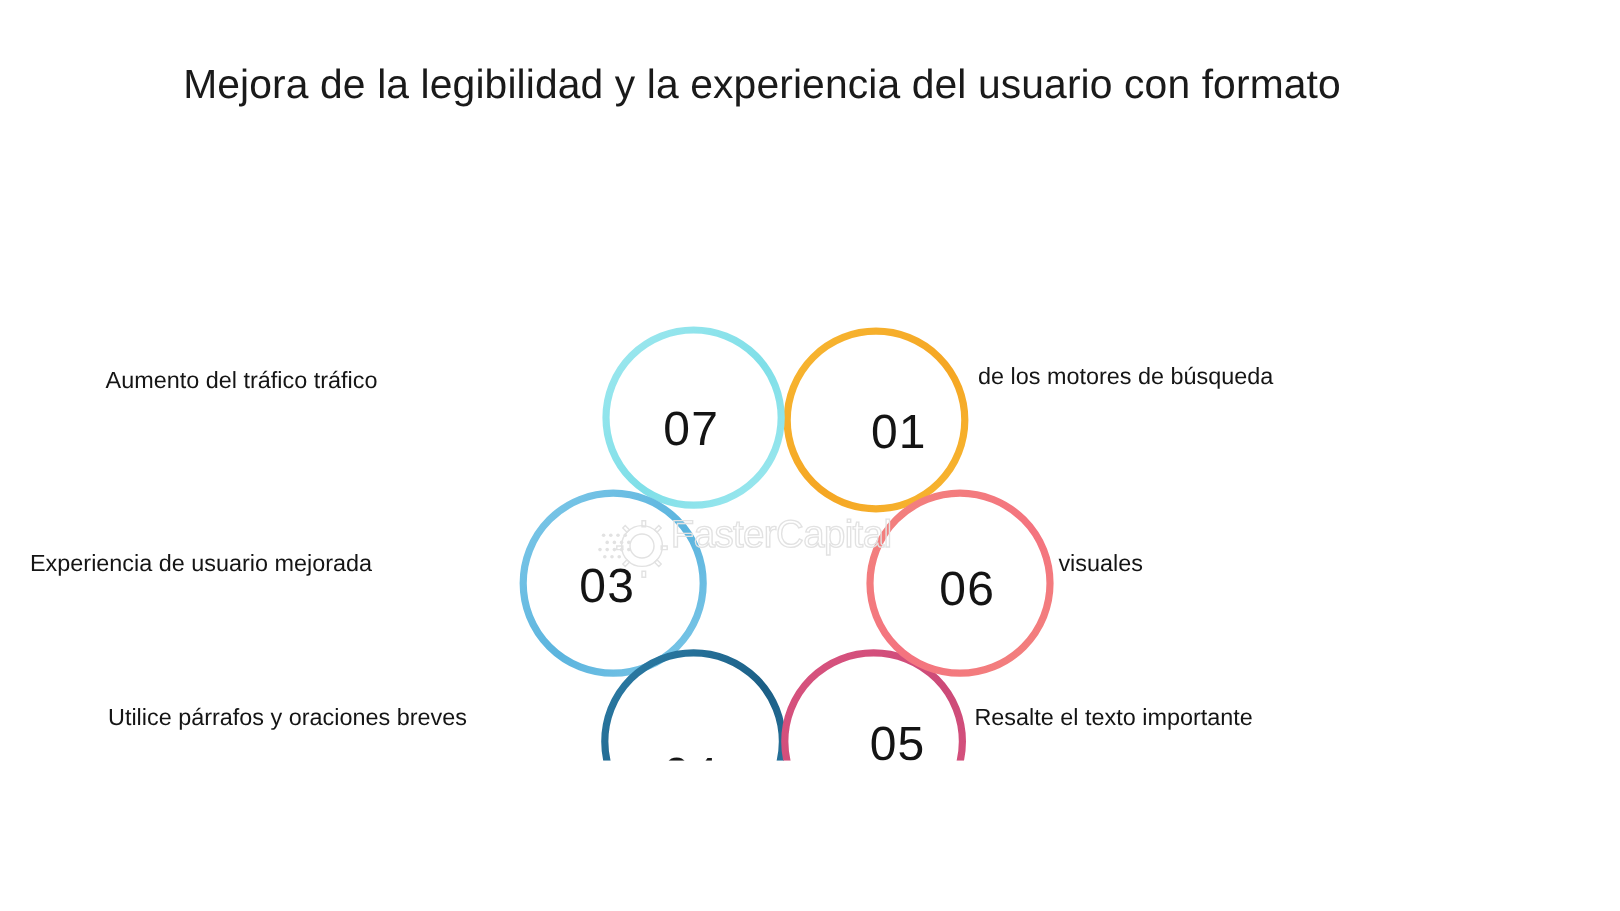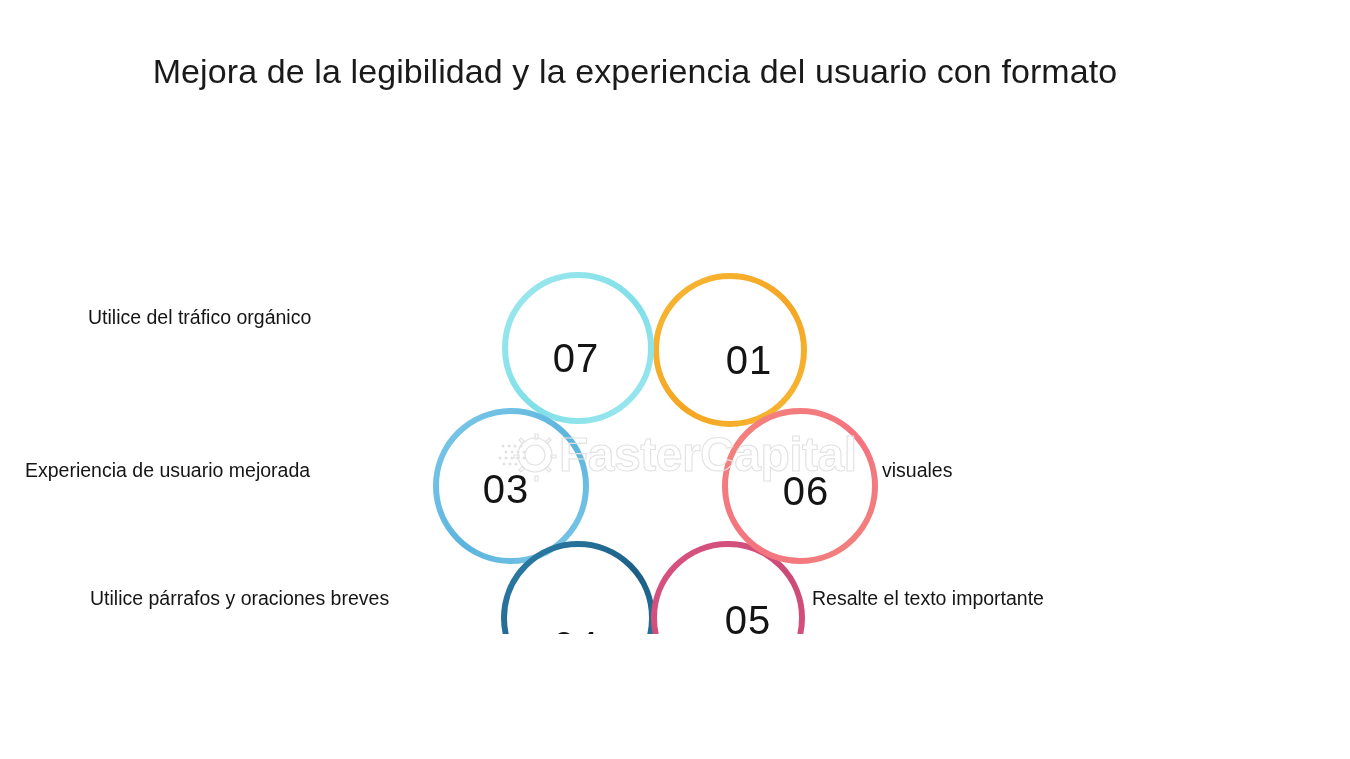--- a/index.html
+++ b/index.html
@@ -57,22 +57,22 @@
     left: 497px;
     top: 424px;
     width: 370px;
     height: 62px;
     pointer-events: none;
   }
   #watermark .wm-text {
     position: absolute;
     left: 62px;
     top: 3px;
-    font-size: 48px;
-    font-weight: 700;
+    font-size: 32px;
+    font-weight: 400;
     letter-spacing: -0.5px;
     color: transparent;
     -webkit-text-stroke: 1.1px #e2e2e2;
     white-space: nowrap;
   }
   #watermark .wm-logo {
     position: absolute;
     left: 0px;
     top: 2px;
     width: 60px;
@@ -182,24 +182,25 @@
             <circle cx="13" cy="38" r="1.5"></circle>
           <circle cx="19" cy="38" r="1.5"></circle>
         </g>
       </svg>
       <div class="wm-text">FasterCapital</div>
     </div>
 
     <div id="overlay">
         <div class="ring-number" style="left: 729px; top: 360px; margin-left: 20px;">01</div>
         <div class="ring-label right" style="left: 815px; top: 300px; white-space: nowrap;">
+          <div>de los motores de búsqueda</div>
         </div>
         <div class="ring-number" style="left: 576px; top: 358px;">07</div>
         <div class="ring-label left" style="left: 88px; top: 303px; white-space: nowrap;">
-          <div>Utilice del tráfico orgánico</div>
+          <div>Aumento del tráfico tráfico</div>
         </div>
         <div class="ring-number" style="left: 506px; top: 489px;">03</div>
         <div class="ring-label left" style="left: 25px; top: 456px; white-space: nowrap;">
           <div>Experiencia de usuario mejorada</div>
         </div>
         <div class="ring-number" style="left: 576px; top: 646px;">04</div>
         <div class="ring-label left" style="left: 90px; top: 584px; white-space: nowrap;">
           <div>Utilice párrafos y oraciones breves</div>
         </div>
         <div class="ring-number" style="left: 721px; top: 620px; margin-left: 27px;">05</div>

